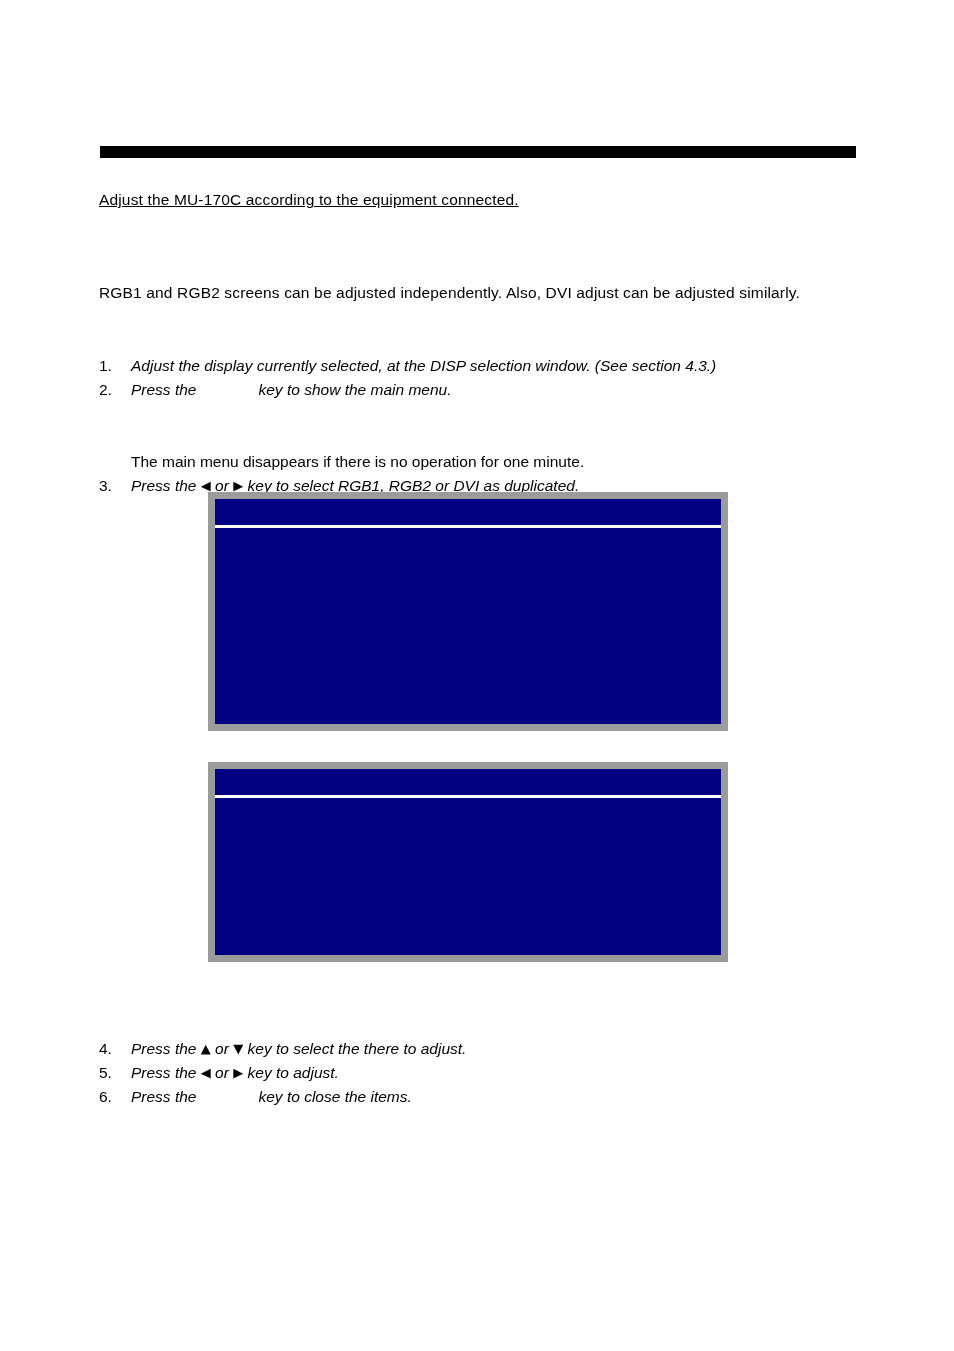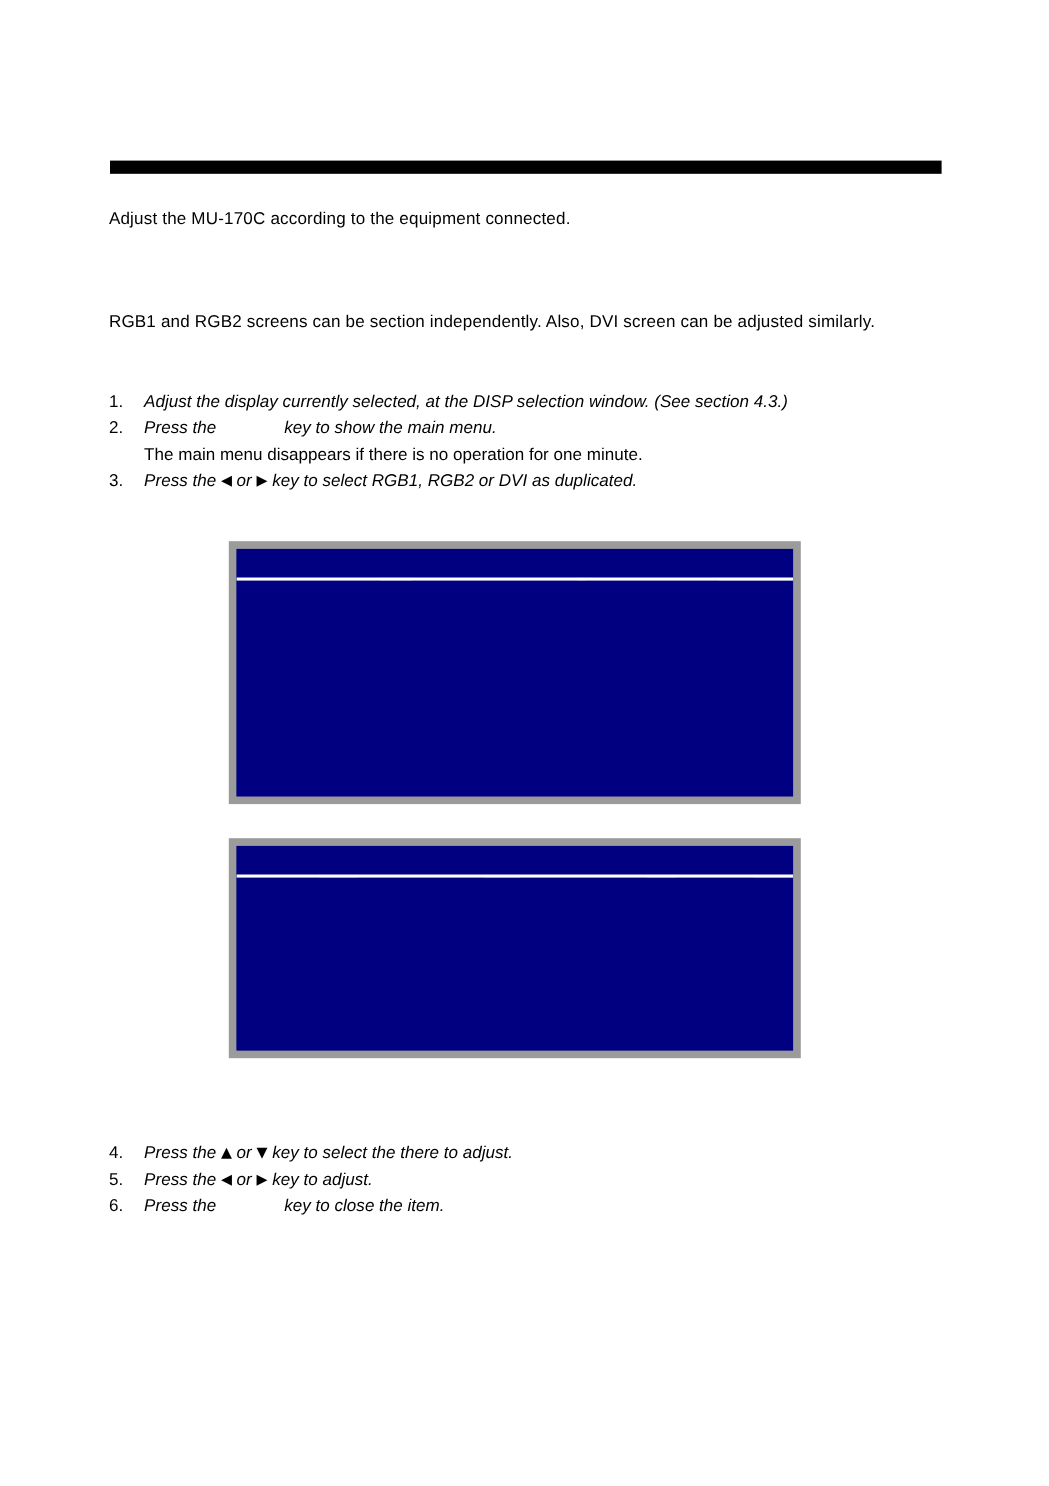--- a/index.html
+++ b/index.html
@@ -34,20 +34,21 @@
 
   
   .intro {
     position: absolute;
     left: 99px;
     top: 188px;
     font-size: 15.5px;
     line-height: 24px;
     letter-spacing: 0.01em;
     white-space: nowrap;
+    text-decoration: underline;
   }
 
   .lead {
     position: absolute;
     left: 99px;
     top: 281px;
     width: 760px;
     font-size: 15.5px;
     line-height: 24.5px;
     letter-spacing: 0.01em;
@@ -80,20 +81,21 @@
     width: 32px;
     flex: 0 0 32px;
   }
   .step-body {
     flex: 1 1 auto;
     font-style: italic;
   }
   .step-note {
     padding-left: 32px;
     white-space: nowrap;
+    margin-top: 48px;
   }
 
   
   .key-gap {
     display: inline-block;
     width: 62px;
   }
 
   .glyph {
     font-family: "DejaVu Sans", sans-serif;
@@ -168,21 +170,21 @@
 </style>
 </head>
 <body>
 
 <div class="page">
 
   <div class="rule-bar"></div>
 
   <div class="intro">Adjust the MU-170C according to the equipment connected.</div>
 
-  <div class="lead">RGB1 and RGB2 screens can be section independently. Also, DVI screen can be adjusted similarly.</div>
+  <div class="lead">RGB1 and RGB2 screens can be adjusted independently. Also, DVI adjust can be adjusted similarly.</div>
 
   <div class="steps-top">
 
     <div class="step">
       <span class="step-num">1.</span>
       <span class="step-body">Adjust the display currently selected, at the DISP selection window. (See section 4.3.)</span>
     </div>
 
     <div class="step">
       <span class="step-num">2.</span>
@@ -227,18 +229,18 @@
       <span class="step-body"><span>Press the</span>&nbsp;<span class="glyph">▲</span>&nbsp;<span>or</span>&nbsp;<span class="glyph">▼</span>&nbsp;<span>key to select the there to adjust.</span></span>
     </div>
 
     <div class="step">
       <span class="step-num">5.</span>
       <span class="step-body"><span>Press the</span>&nbsp;<span class="glyph">◀</span>&nbsp;<span>or</span>&nbsp;<span class="glyph">▶</span>&nbsp;<span>key to adjust.</span></span>
     </div>
 
     <div class="step">
       <span class="step-num">6.</span>
-      <span class="step-body"><span>Press the</span><span class="key-gap"></span><span>key to close the item.</span></span>
+      <span class="step-body"><span>Press the</span><span class="key-gap"></span><span>key to close the items.</span></span>
     </div>
 
   </div>
 
 </div>
 
 </body></html>

